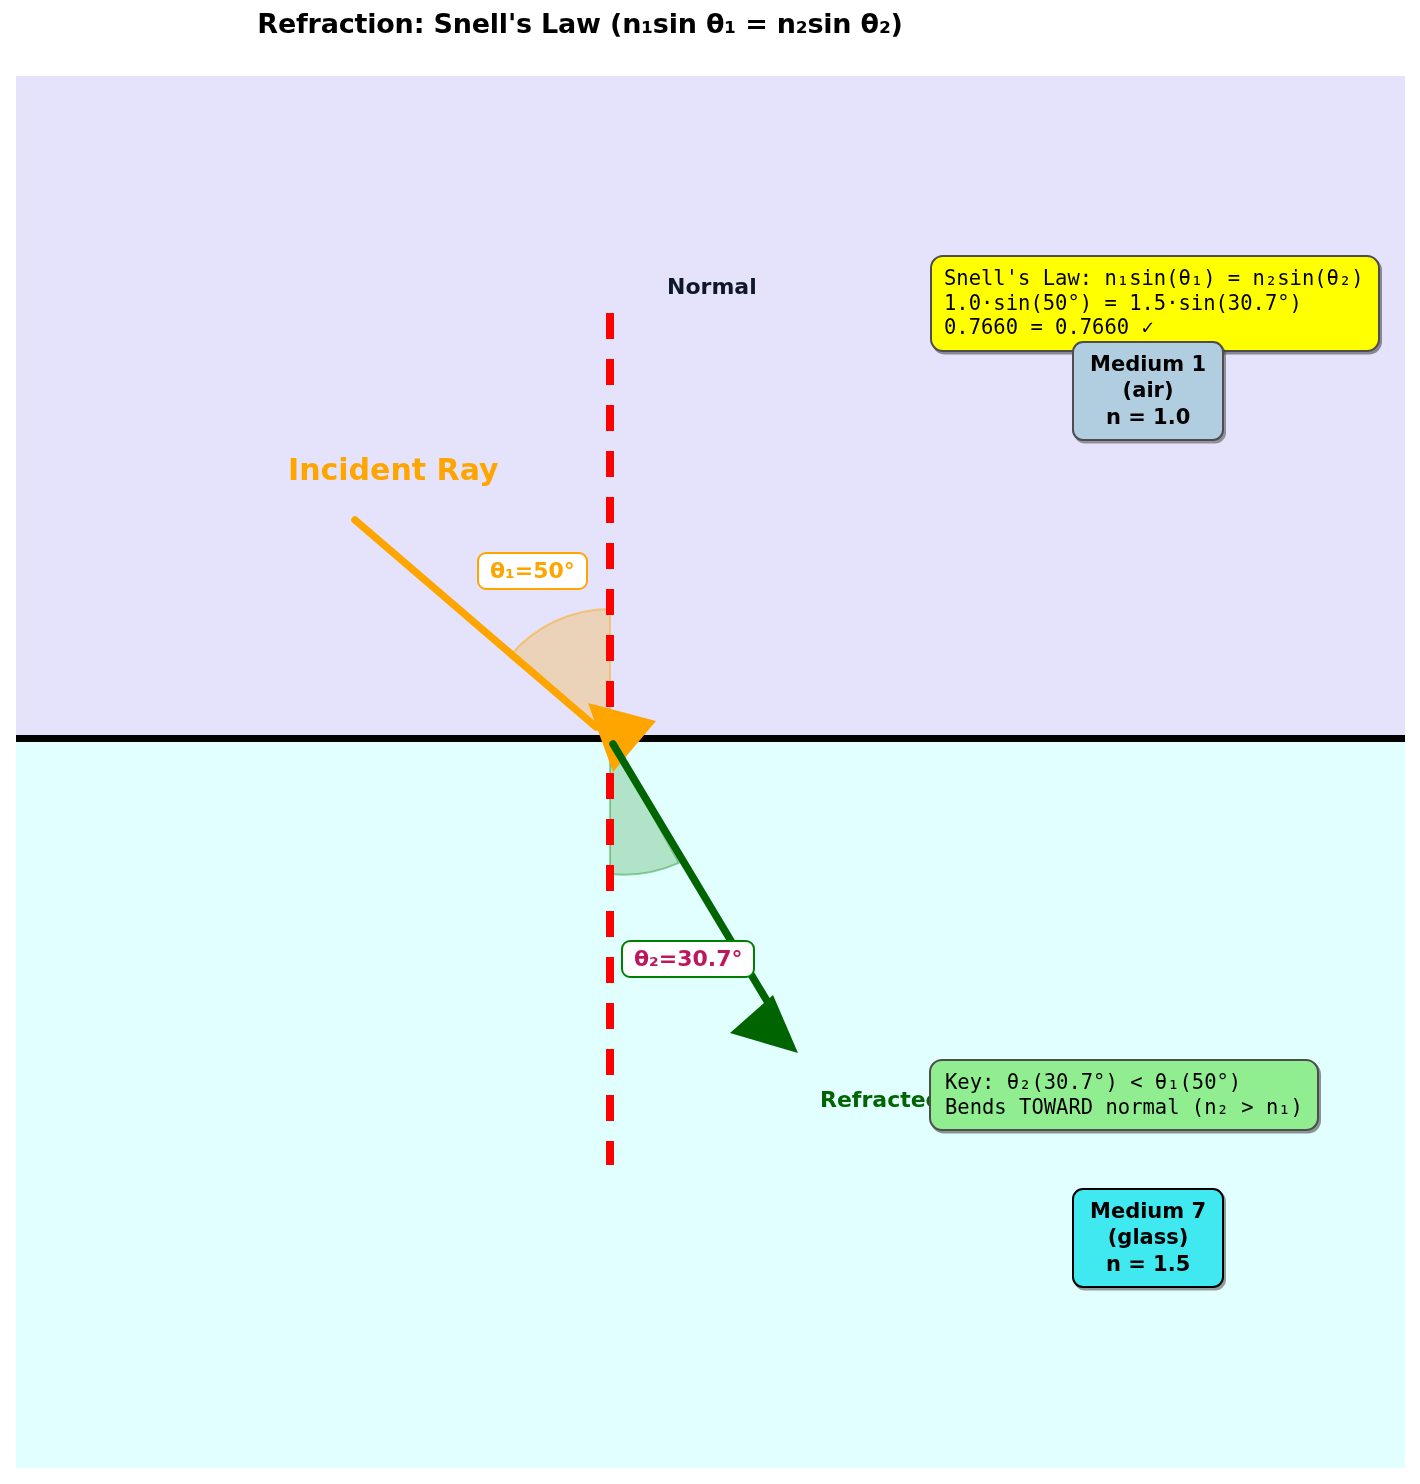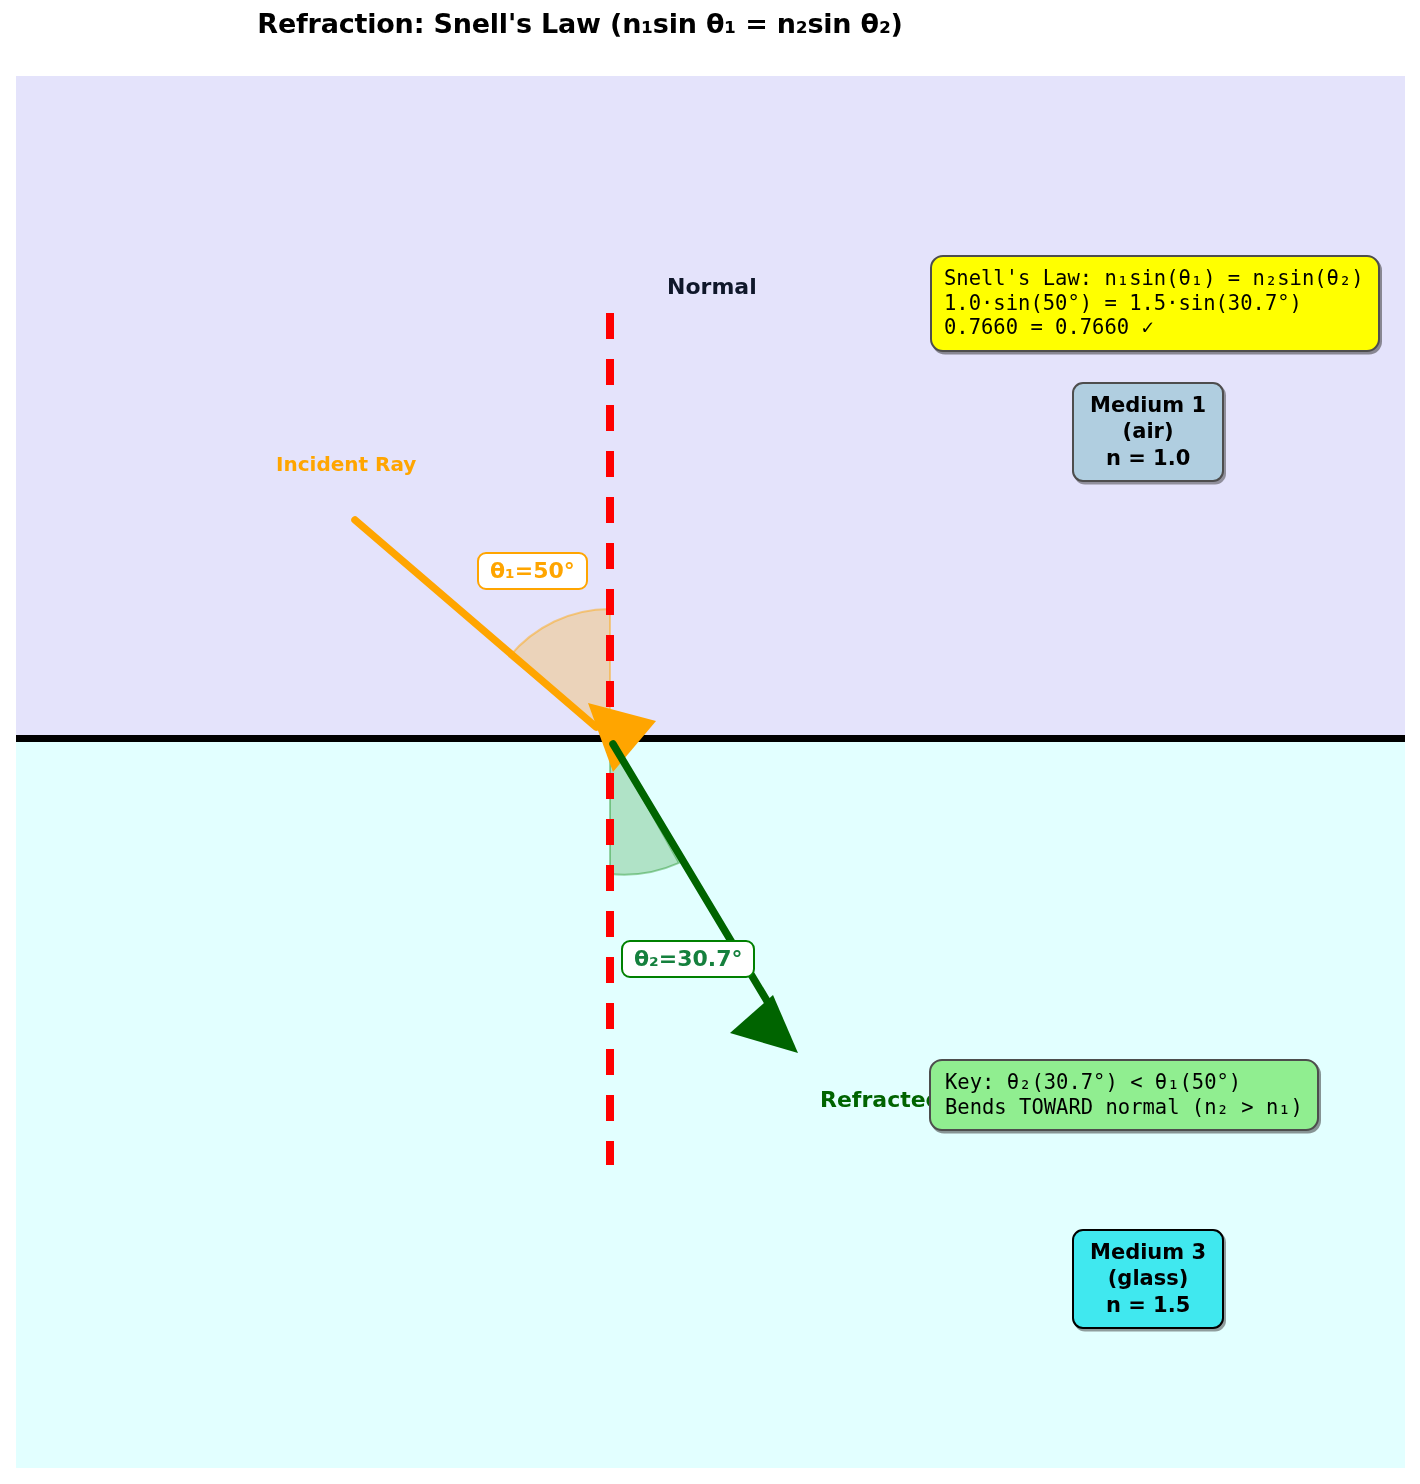--- a/index.html
+++ b/index.html
@@ -75,23 +75,23 @@
     font-weight: bold;
     white-space: nowrap;
   }
   #normal-label {
     left: 651px;
     top: 198px;
     font-size: 22px;
     color: #0f172a;
   }
   #incident-ray-label {
-    left: 260px;
+    left: 272px;
     top: 376px;
-    font-size: 20px;
+    font-size: 30px;
     color: #ffa500;
   }
   #refracted-ray-label {
     left: 804px;
     top: 1011px;
     font-size: 22px;
     color: #006400;
   }
 
   .angle-badge {
@@ -108,21 +108,21 @@
   #theta1-badge {
     left: 461px;
     top: 443px;
     color: #ffa500;
     border: 2.6px solid #ffa500;
     margin-top: 33px;
   }
   #theta2-badge {
     left: 605px;
     top: 864px;
-    color: #15803d;
+    color: #be185d;
     border: 2.6px solid #008000;
   }
 
   .info-box {
     position: absolute;
     font-family: "DejaVu Sans Mono", monospace;
     font-size: 20.5px;
     line-height: 1.20;
     color: #000000;
     border-radius: 13px;
@@ -149,21 +149,20 @@
     font-family: "DejaVu Sans", sans-serif;
     font-weight: bold;
     font-size: 21px;
     line-height: 1.26;
     color: #000000;
     text-align: center;
     border-radius: 11px;
     padding: 8px 16px 9px 16px;
     white-space: pre;
     box-shadow: 2px 2.5px 0 rgba(60,60,60,0.5);
-    margin-top: 41px;
   }
   #medium-1-box {
     left: 1056px;
     top: 265px;
     background: #b0cee0;
     border: 2.2px solid #4d4d4d;
   }
   #medium-2-box {
     left: 1056px;
     top: 1112px;
@@ -206,17 +205,17 @@
 
   <div class="info-box" id="snell-formula-box">Snell's Law: n₁sin(θ₁) = n₂sin(θ₂)
 1.0·sin(50°) = 1.5·sin(30.7°)
 0.7660 = 0.7660 ✓</div>
   <div class="medium-box" id="medium-1-box">Medium 1
 (air)
 n = 1.0</div>
 
   <div class="info-box" id="key-note-box">Key: θ₂(30.7°) &lt; θ₁(50°)
 Bends TOWARD normal (n₂ &gt; n₁)</div>
-  <div class="medium-box" id="medium-2-box">Medium 3
+  <div class="medium-box" id="medium-2-box">Medium 7
 (glass)
 n = 1.5</div>
 
 </div>
 
 </body></html>

